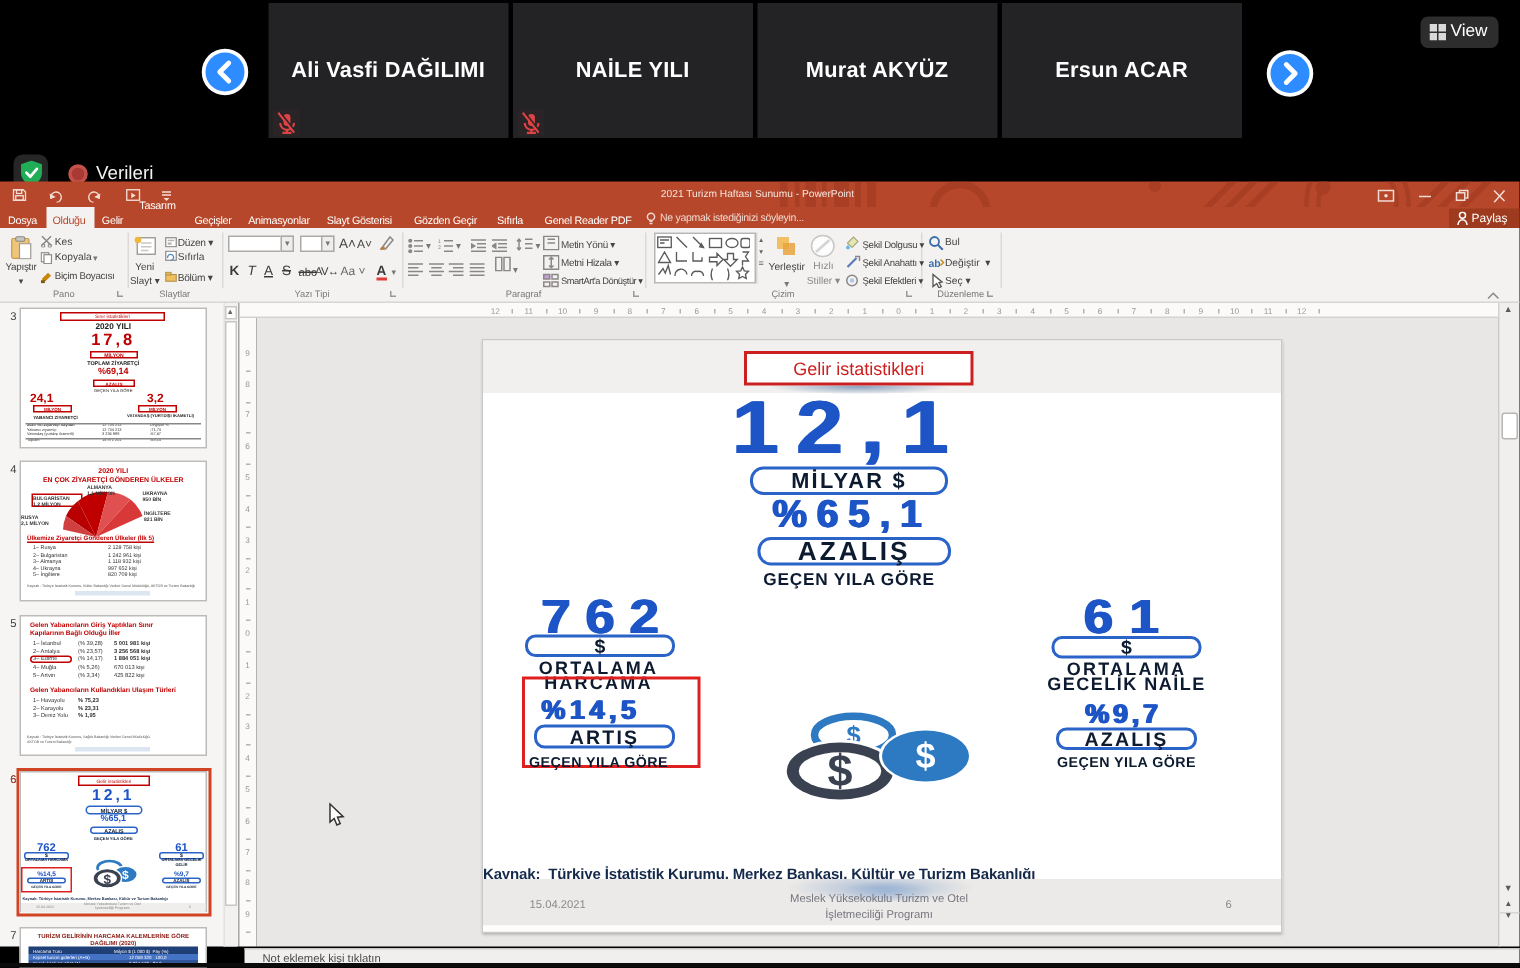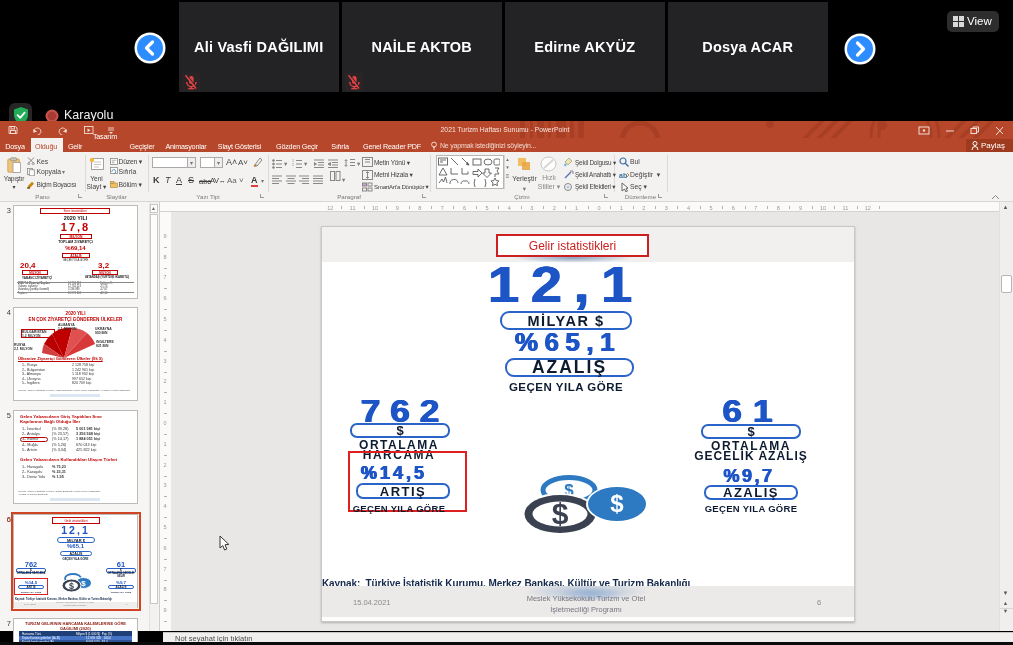--- a/index.html
+++ b/index.html
@@ -13,34 +13,34 @@
 <svg class="a" style="left:181.5px;top:73px" width="18" height="18" viewBox="0 0 18 18">
 <rect x="0" y="0" width="18" height="18" fill="#2b2427"></rect>
 <rect x="7" y="3" width="4.6" height="8" rx="2.3" fill="#e04343"></rect>
 <path d="M4.8 9 a4.6 4.6 0 0 0 9.2 0" stroke="#e04343" stroke-width="1.4" fill="none"></path>
 <line x1="9.3" y1="13.6" x2="9.3" y2="15.6" stroke="#e04343" stroke-width="1.4"></line>
 <line x1="6.3" y1="15.6" x2="12.3" y2="15.6" stroke="#e04343" stroke-width="1.4"></line>
 <line x1="3.6" y1="2.2" x2="14.2" y2="15.4" stroke="#e04343" stroke-width="1.6"></line>
 <line x1="4.8" y1="1.8" x2="15.4" y2="15" stroke="#2b2427" stroke-width="1"></line>
 </svg>
 <div class="a" style="left:341.5px;top:2px;width:160.5px;height:90px;background:#232325"></div>
-<div class="a" style="left:341.5px;top:39px;font-size:14.5px;color:#fff;white-space:nowrap;font-weight:bold;width:160.5px;text-align:center;letter-spacing:.2px;">NAİLE AKTOB</div>
+<div class="a" style="left:341.5px;top:39px;font-size:14.5px;color:#fff;white-space:nowrap;font-weight:bold;width:160.5px;text-align:center;letter-spacing:.2px;">NAİLE YILI</div>
 <svg class="a" style="left:344.5px;top:73px" width="18" height="18" viewBox="0 0 18 18">
 <rect x="0" y="0" width="18" height="18" fill="#2b2427"></rect>
 <rect x="7" y="3" width="4.6" height="8" rx="2.3" fill="#e04343"></rect>
 <path d="M4.8 9 a4.6 4.6 0 0 0 9.2 0" stroke="#e04343" stroke-width="1.4" fill="none"></path>
 <line x1="9.3" y1="13.6" x2="9.3" y2="15.6" stroke="#e04343" stroke-width="1.4"></line>
 <line x1="6.3" y1="15.6" x2="12.3" y2="15.6" stroke="#e04343" stroke-width="1.4"></line>
 <line x1="3.6" y1="2.2" x2="14.2" y2="15.4" stroke="#e04343" stroke-width="1.6"></line>
 <line x1="4.8" y1="1.8" x2="15.4" y2="15" stroke="#2b2427" stroke-width="1"></line>
 </svg>
 <div class="a" style="left:504.5px;top:2px;width:160.5px;height:90px;background:#232325"></div>
-<div class="a" style="left:504.5px;top:39px;font-size:14.5px;color:#fff;white-space:nowrap;font-weight:bold;width:160.5px;text-align:center;letter-spacing:.2px;">Edirne AKYÜZ</div>
+<div class="a" style="left:504.5px;top:39px;font-size:14.5px;color:#fff;white-space:nowrap;font-weight:bold;width:160.5px;text-align:center;letter-spacing:.2px;">Murat AKYÜZ</div>
 <div class="a" style="left:667.5px;top:2px;width:160.5px;height:90px;background:#232325"></div>
-<div class="a" style="left:667.5px;top:39px;font-size:14.5px;color:#fff;white-space:nowrap;font-weight:bold;width:160.5px;text-align:center;letter-spacing:.2px;">Dosya ACAR</div>
+<div class="a" style="left:667.5px;top:39px;font-size:14.5px;color:#fff;white-space:nowrap;font-weight:bold;width:160.5px;text-align:center;letter-spacing:.2px;">Ersun ACAR</div>
 <svg class="a" style="left:133.5px;top:31.5px" width="32" height="32" viewBox="0 0 32 32">
 <circle cx="16" cy="16" r="15.5" fill="#fff"></circle>
 <circle cx="16" cy="16" r="13" fill="#2d8cff"></circle>
 <path d="M18.5 10 L12.5 16 L18.5 22" stroke="#fff" stroke-width="3.2" fill="none" stroke-linecap="round" stroke-linejoin="round"></path>
 </svg>
 <svg class="a" style="left:843.5px;top:32.5px" width="32" height="32" viewBox="0 0 32 32">
 <circle cx="16" cy="16" r="15.5" fill="#fff"></circle>
 <circle cx="16" cy="16" r="13" fill="#2d8cff"></circle>
 <path d="M13.5 10 L19.5 16 L13.5 22" stroke="#fff" stroke-width="3.2" fill="none" stroke-linecap="round" stroke-linejoin="round"></path>
 </svg>
@@ -54,21 +54,21 @@
 <div class="a" style="left:967px;top:15px;font-size:11.5px;color:#fff;white-space:nowrap;">View</div>
 <div class="a" style="left:9px;top:103px;width:23px;height:24px;background:#262626;border-radius:6px"></div>
 <svg class="a" style="left:13px;top:107px" width="16" height="17" viewBox="0 0 16 17">
 <path d="M8 0 L15 2.5 V8 C15 12.5 11.5 15.5 8 17 C4.5 15.5 1 12.5 1 8 V2.5 Z" fill="#21ad58"></path>
 <path d="M4.6 8.2 L7.2 10.8 L11.6 5.6" stroke="#fff" stroke-width="1.8" fill="none" stroke-linecap="round" stroke-linejoin="round"></path>
 </svg>
 <svg class="a" style="left:45px;top:109px" width="14" height="14" viewBox="0 0 14 14">
 <circle cx="7" cy="7" r="6.5" fill="#c4524a"></circle>
     <circle cx="7" cy="7" r="4.2" fill="#a83a33"></circle>
 </svg>
-<div class="a" style="left:64px;top:108px;font-size:12.5px;color:#f2f2f2;white-space:nowrap;">Karayolu</div>
+<div class="a" style="left:64px;top:108px;font-size:12.5px;color:#f2f2f2;white-space:nowrap;">Verileri</div>
 <div class="a" style="left:0px;top:121px;width:1013px;height:17px;background:#b7472a;overflow:hidden">
     <svg style="position:absolute;left:0;top:0" width="1013" height="17" viewBox="0 0 1013 17">
 <g fill="none" stroke="#a83f24" stroke-width="3">
 <circle cx="905" cy="14" r="26"></circle>
         <circle cx="905" cy="14" r="34"></circle>
       </g>
 <g stroke="#a83f24" stroke-width="4" fill="none">
 <line x1="800" y1="22" x2="830" y2="-8"></line>
         <line x1="812" y1="24" x2="842" y2="-6"></line>
         <line x1="824" y1="26" x2="854" y2="-4"></line>
@@ -496,21 +496,21 @@
 <div class="a box" style="left:350px;top:423px;width:100px;height:15px;border-radius:7px;font-size:13px">$</div>
 <div class="a" style="left:339px;top:438px;font-size:12px;color:#0d1b30;white-space:nowrap;font-weight:bold;width:120px;text-align:center;letter-spacing:1.5px;">ORTALAMA</div>
 <div class="a" style="left:339px;top:448px;font-size:12px;color:#0d1b30;white-space:nowrap;font-weight:bold;width:120px;text-align:center;letter-spacing:1.5px;">HARCAMA</div>
 <div class="a" style="left:348px;top:451px;width:119px;height:61px;border:2px solid #df2020"></div>
 <div class="a" style="left:337px;top:463px;font-size:18px;color:#1d55c6;white-space:nowrap;font-weight:bold;width:114px;text-align:center;letter-spacing:3px;text-shadow:0.6px 0 0 currentColor,-0.6px 0 0 currentColor;">%14,5</div>
 <div class="a box" style="left:356px;top:483px;width:94px;height:16px;border-radius:7px;font-size:13px;letter-spacing:1.5px">ARTIŞ</div>
 <div class="a" style="left:339px;top:503px;font-size:9.5px;color:#0d1b30;white-space:nowrap;font-weight:bold;width:120px;text-align:center;letter-spacing:.3px;">GEÇEN YILA GÖRE</div>
 <div class="a" style="left:693px;top:392.5px;font-size:32px;color:#1d55c6;white-space:nowrap;font-weight:bold;width:120px;text-align:center;letter-spacing:10px;transform:scaleX(1.1);transform-origin:50% 50%;text-shadow:0.6px 0 0 currentColor,-0.6px 0 0 currentColor;">61</div>
 <div class="a box" style="left:701px;top:424px;width:100px;height:15px;border-radius:7px;font-size:13px">$</div>
 <div class="a" style="left:691px;top:439px;font-size:12px;color:#0d1b30;white-space:nowrap;font-weight:bold;width:120px;text-align:center;letter-spacing:1.5px;">ORTALAMA</div>
-<div class="a" style="left:691px;top:449px;font-size:12px;color:#0d1b30;white-space:nowrap;font-weight:bold;width:120px;text-align:center;letter-spacing:1px;">GECELİK AZALIŞ</div>
+<div class="a" style="left:691px;top:449px;font-size:12px;color:#0d1b30;white-space:nowrap;font-weight:bold;width:120px;text-align:center;letter-spacing:1px;">GECELİK NAİLE</div>
 <div class="a" style="left:689px;top:466px;font-size:18px;color:#1d55c6;white-space:nowrap;font-weight:bold;width:120px;text-align:center;letter-spacing:2.5px;text-shadow:0.6px 0 0 currentColor,-0.6px 0 0 currentColor;">%9,7</div>
 <div class="a box" style="left:704px;top:485px;width:94px;height:15px;border-radius:7px;font-size:13px;letter-spacing:1.5px">AZALIŞ</div>
 <div class="a" style="left:691px;top:503px;font-size:9.5px;color:#0d1b30;white-space:nowrap;font-weight:bold;width:120px;text-align:center;letter-spacing:.3px;">GEÇEN YILA GÖRE</div>
 <svg class="a" style="left:520px;top:469px" width="134" height="70" viewBox="0 0 134 70">
 <g font-family="Liberation Sans">
 <ellipse cx="49" cy="21" rx="26" ry="12.5" fill="#fff" stroke="#2e7ac2" stroke-width="5"></ellipse>
 <text x="49" y="27" font-size="17" font-weight="bold" fill="#2e7ac2" text-anchor="middle">$</text>
 <ellipse cx="40" cy="45" rx="38" ry="21" fill="#fff"></ellipse>
 <ellipse cx="40" cy="45" rx="35.5" ry="19" fill="#3a4150"></ellipse>
 <ellipse cx="40" cy="45" rx="27.5" ry="12.5" fill="#fff"></ellipse>
@@ -550,21 +550,21 @@
 <div class="a" style="left:40px;top:209px;font-size:3.2px;color:#c00000;white-space:nowrap;width:70px;text-align:center;">Sınır istatistikleri</div>
 <div class="a" style="left:18px;top:215px;font-size:5.5px;color:#222;white-space:nowrap;font-weight:bold;width:115px;text-align:center;">2020 YILI</div>
 <div class="a" style="left:18px;top:221px;font-size:11px;color:#c00000;white-space:nowrap;font-weight:bold;width:115px;text-align:center;letter-spacing:2px;">17,8</div>
 <div class="a" style="left:60px;top:234px;width:32px;height:5px;border:1px solid #c00000"></div>
 <div class="a" style="left:60px;top:234.5px;font-size:3.4px;color:#c00000;white-space:nowrap;font-weight:bold;width:32px;text-align:center;">MİLYON</div>
 <div class="a" style="left:18px;top:240px;font-size:3.6px;color:#222;white-space:nowrap;font-weight:bold;width:115px;text-align:center;">TOPLAM ZİYARETÇİ</div>
 <div class="a" style="left:18px;top:245px;font-size:6px;color:#c00000;white-space:nowrap;font-weight:bold;width:115px;text-align:center;">%69,14</div>
 <div class="a" style="left:62px;top:253px;width:28px;height:4.5px;border:1px solid #c00000"></div>
 <div class="a" style="left:62px;top:253.5px;font-size:3.2px;color:#c00000;white-space:nowrap;font-weight:bold;width:28px;text-align:center;">AZALIŞ</div>
 <div class="a" style="left:18px;top:258px;font-size:2.8px;color:#222;white-space:nowrap;width:115px;text-align:center;">GEÇEN YILA GÖRE</div>
-<div class="a" style="left:20px;top:261px;font-size:8px;color:#c00000;white-space:nowrap;font-weight:bold;">20,4</div>
+<div class="a" style="left:20px;top:261px;font-size:8px;color:#c00000;white-space:nowrap;font-weight:bold;">24,1</div>
 <div class="a" style="left:22px;top:270px;width:26px;height:4.5px;border:1px solid #c00000"></div>
 <div class="a" style="left:22px;top:270.5px;font-size:3px;color:#c00000;white-space:nowrap;font-weight:bold;width:26px;text-align:center;">MİLYON</div>
 <div class="a" style="left:12px;top:276px;font-size:3px;color:#222;white-space:nowrap;font-weight:bold;width:50px;text-align:center;">YABANCI ZİYARETÇİ</div>
 <div class="a" style="left:98px;top:261px;font-size:8px;color:#c00000;white-space:nowrap;font-weight:bold;">3,2</div>
 <div class="a" style="left:92px;top:270px;width:26px;height:4.5px;border:1px solid #c00000"></div>
 <div class="a" style="left:92px;top:270.5px;font-size:3px;color:#c00000;white-space:nowrap;font-weight:bold;width:26px;text-align:center;">MİLYON</div>
 <div class="a" style="left:82px;top:276px;font-size:2.8px;color:#222;white-space:nowrap;font-weight:bold;width:50px;text-align:center;white-space:normal;line-height:3px;">VATANDAŞ (YURTDIŞI İKAMETLİ)</div>
 <div class="a" style="left:18px;top:282.0px;font-size:2.6px;color:#333;white-space:nowrap;font-weight:bold;">2020 Yılı Ziyaretçi Sayıları</div>
 <div class="a" style="left:68px;top:282.0px;font-size:2.6px;color:#333;white-space:nowrap;">12 734 213</div>
 <div class="a" style="left:100px;top:282.0px;font-size:2.6px;color:#333;white-space:nowrap;">Değişim %</div>
@@ -698,13 +698,13 @@
 <div class="a" style="left:62px;top:13px;font-size:3px;color:#fff">Milyon $ (1 000 $)&nbsp;&nbsp;Pay (%)</div>
 <div class="a" style="left:8px;top:17.2px;font-size:3px;color:#fff">Kişisel turizm giderleri (A+B)</div>
 <div class="a" style="left:72px;top:17.2px;font-size:3px;color:#fff">12 059 320&nbsp;&nbsp;&nbsp;100,0</div>
 <div class="a" style="left:8px;top:21.2px;font-size:3px;color:#fff">Küçük kenti seyahat (A)</div>
 <div class="a" style="left:72px;top:21.2px;font-size:3px;color:#fff">9 064 570&nbsp;&nbsp;&nbsp;87,0</div>
 <div class="a" style="left:8px;top:25.2px;font-size:3px;color:#fff">Tekstil kıyafet</div>
 <div class="a" style="left:72px;top:25.2px;font-size:3px;color:#fff">1 471 772&nbsp;&nbsp;&nbsp;14,1</div>
 <div class="a" style="left:88px;top:23px;width:22px;height:5px;border:1px solid #c00000;border-radius:50%"></div>
   </div>
 <div class="a" style="left:163px;top:632px;width:850px;height:10px;background:#f0efee;border-top:1px solid #c9c7c6"></div>
-<div class="a" style="left:175px;top:633.5px;font-size:7.5px;color:#4a4a4a;white-space:nowrap;">Not seyahat için tıklatın</div>
+<div class="a" style="left:175px;top:633.5px;font-size:7.5px;color:#4a4a4a;white-space:nowrap;">Not eklemek kişi tıklatın</div>
 <div class="a" style="left:0px;top:642px;width:1013px;height:3px;background:#0b0b0b"></div>
 </body></html>

